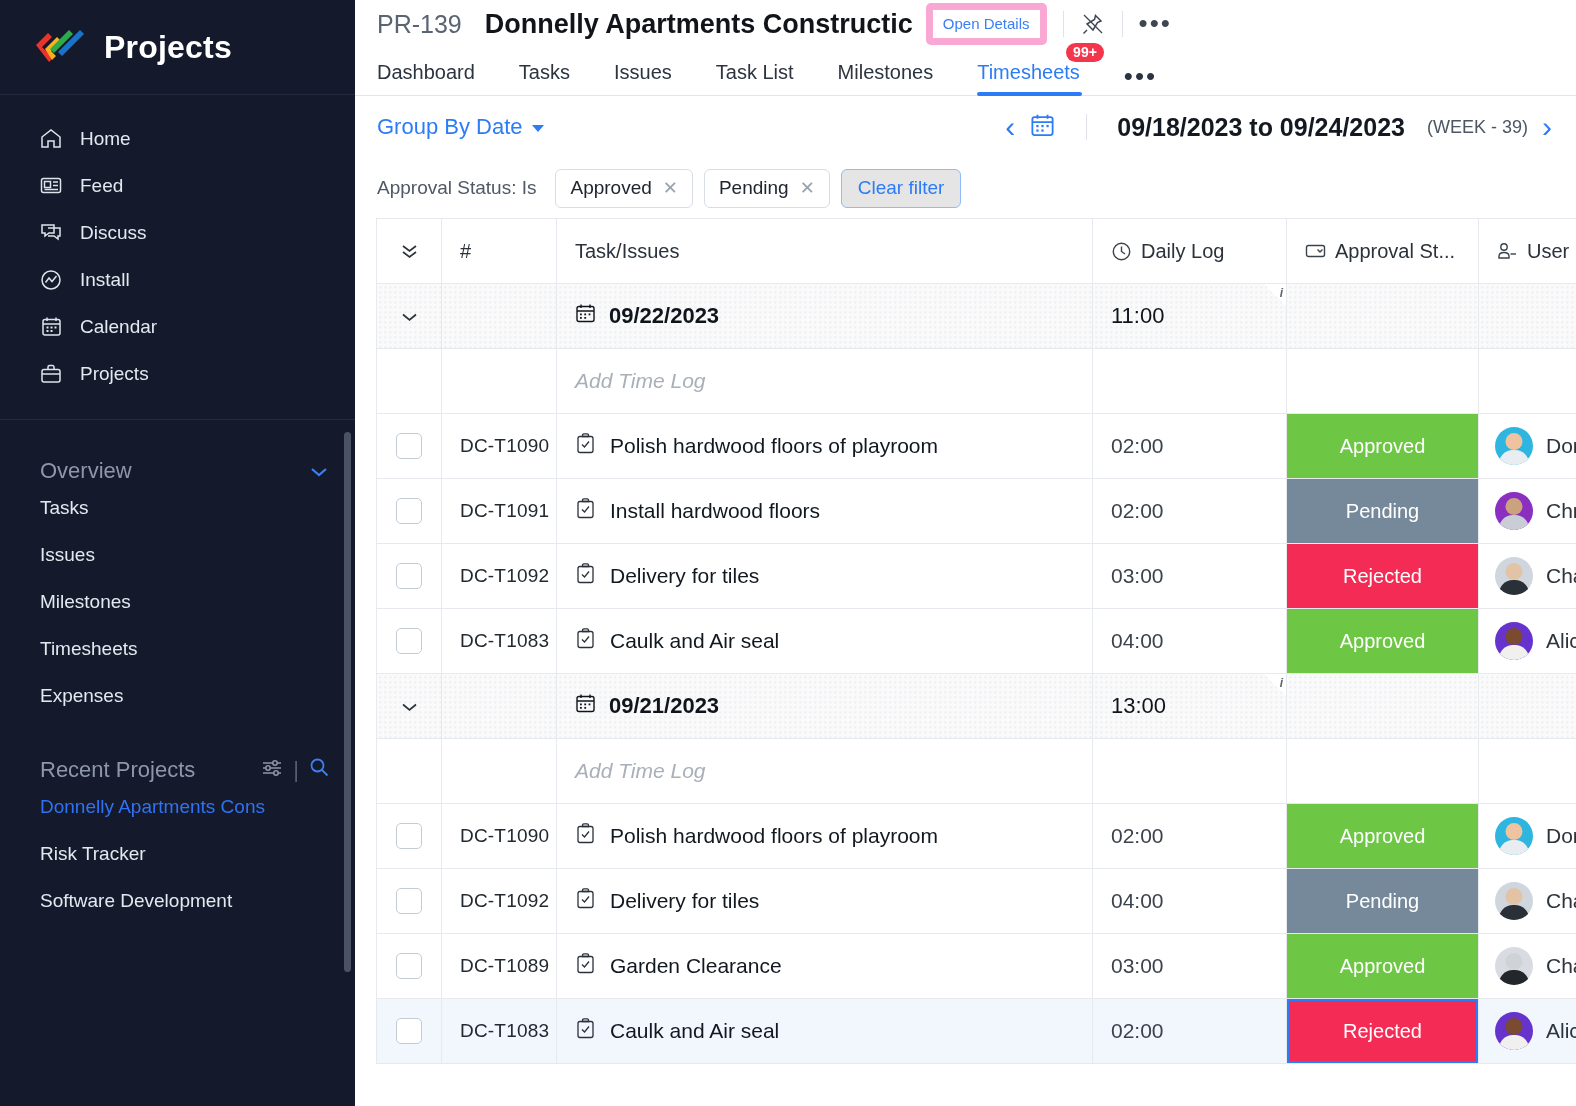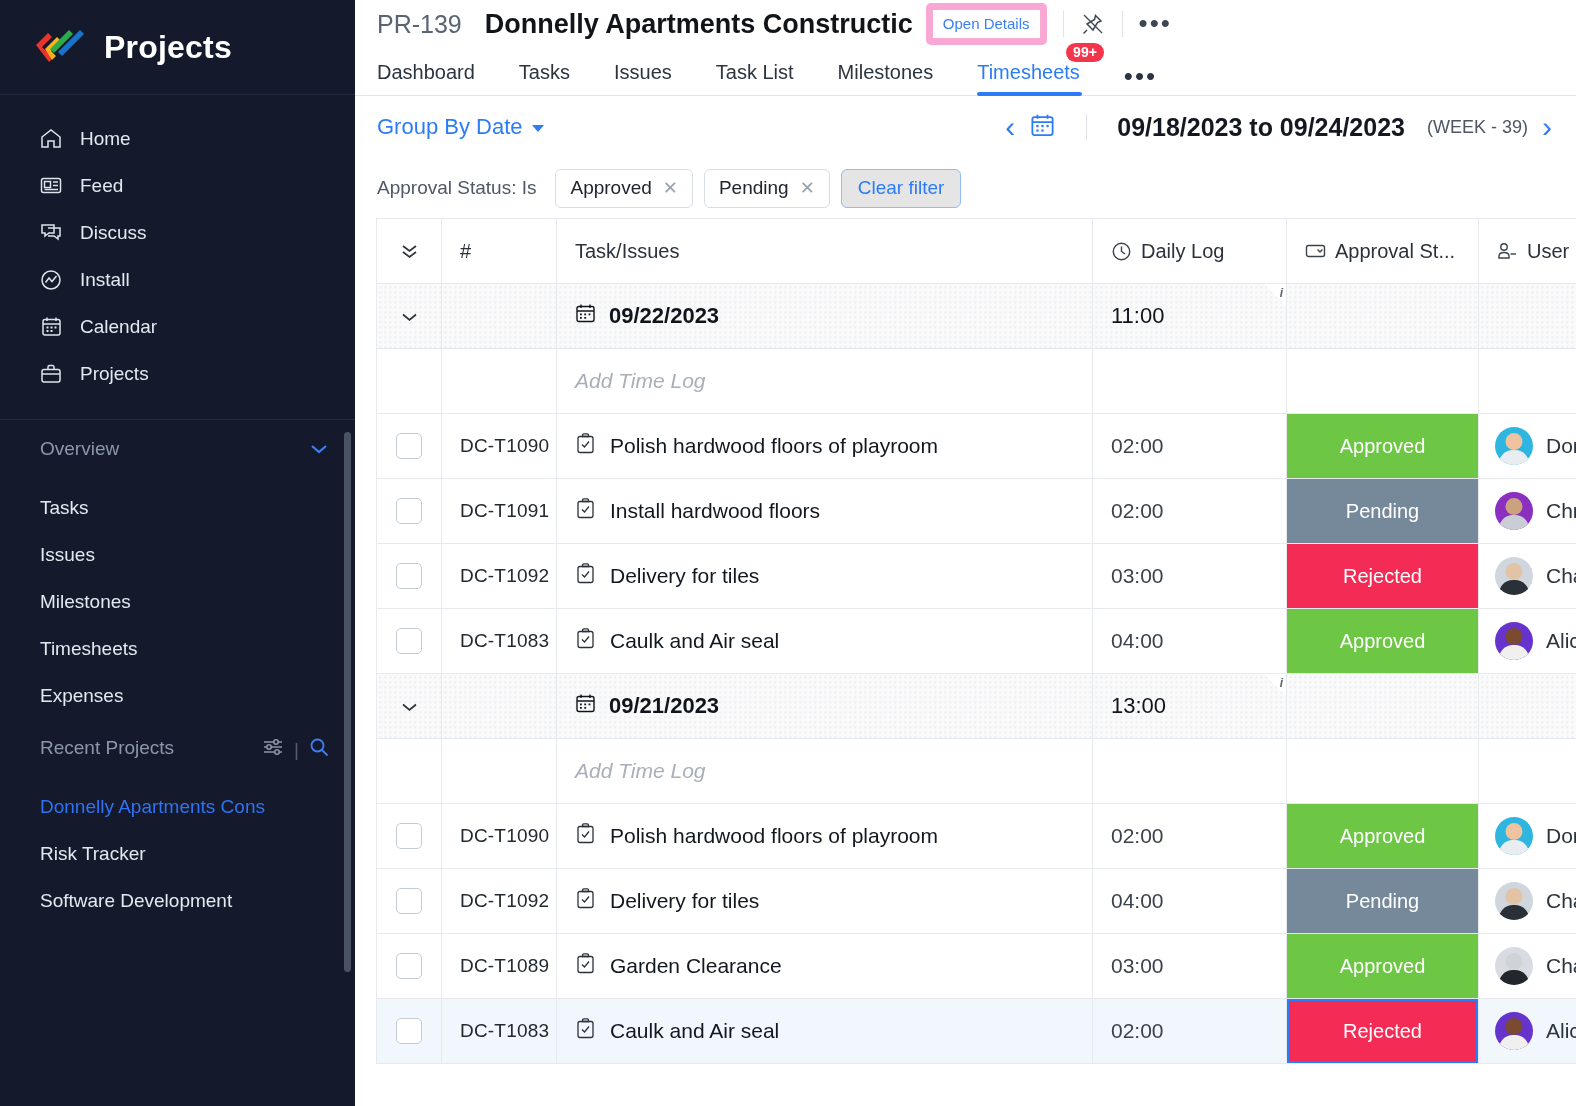--- a/index.html
+++ b/index.html
@@ -37,24 +37,24 @@
     color: #e4e8f0; font-size: 19px;
     cursor: pointer;
   }
   .sb-item .ic { width: 26px; height: 22px; flex: 0 0 26px; margin-right: 16px;
      display:flex; align-items:center; justify-content:center; }
   .sb-item .lbl { line-height: 1; }
 
   .sb-divider { height: 1px; background: #222a3d; margin: 22px 0 0 0; }
 
   .sb-section {
-    display: flex; align-items: flex-start;
+    display: flex; align-items: flex-end;
     padding: 0 26px 0 40px;
     height: 46px; margin-top: 18px;
-    color: #8e97aa; font-size: 19px; gap: 42px;
+    color: #8e97aa; font-size: 22px; gap: 42px;
   }
   .sb-section .stitle { flex: 1; }
   .sb-sub {
     height: 47px; display: flex; align-items: center;
     padding-left: 40px; font-size: 19px; color: #e4e8f0; cursor: pointer;
   }
   .sb-proj {
     height: 47px; display: flex; align-items: center;
     padding-left: 40px; font-size: 19px; color: #e4e8f0; cursor: pointer;
     white-space: nowrap; overflow: hidden;

